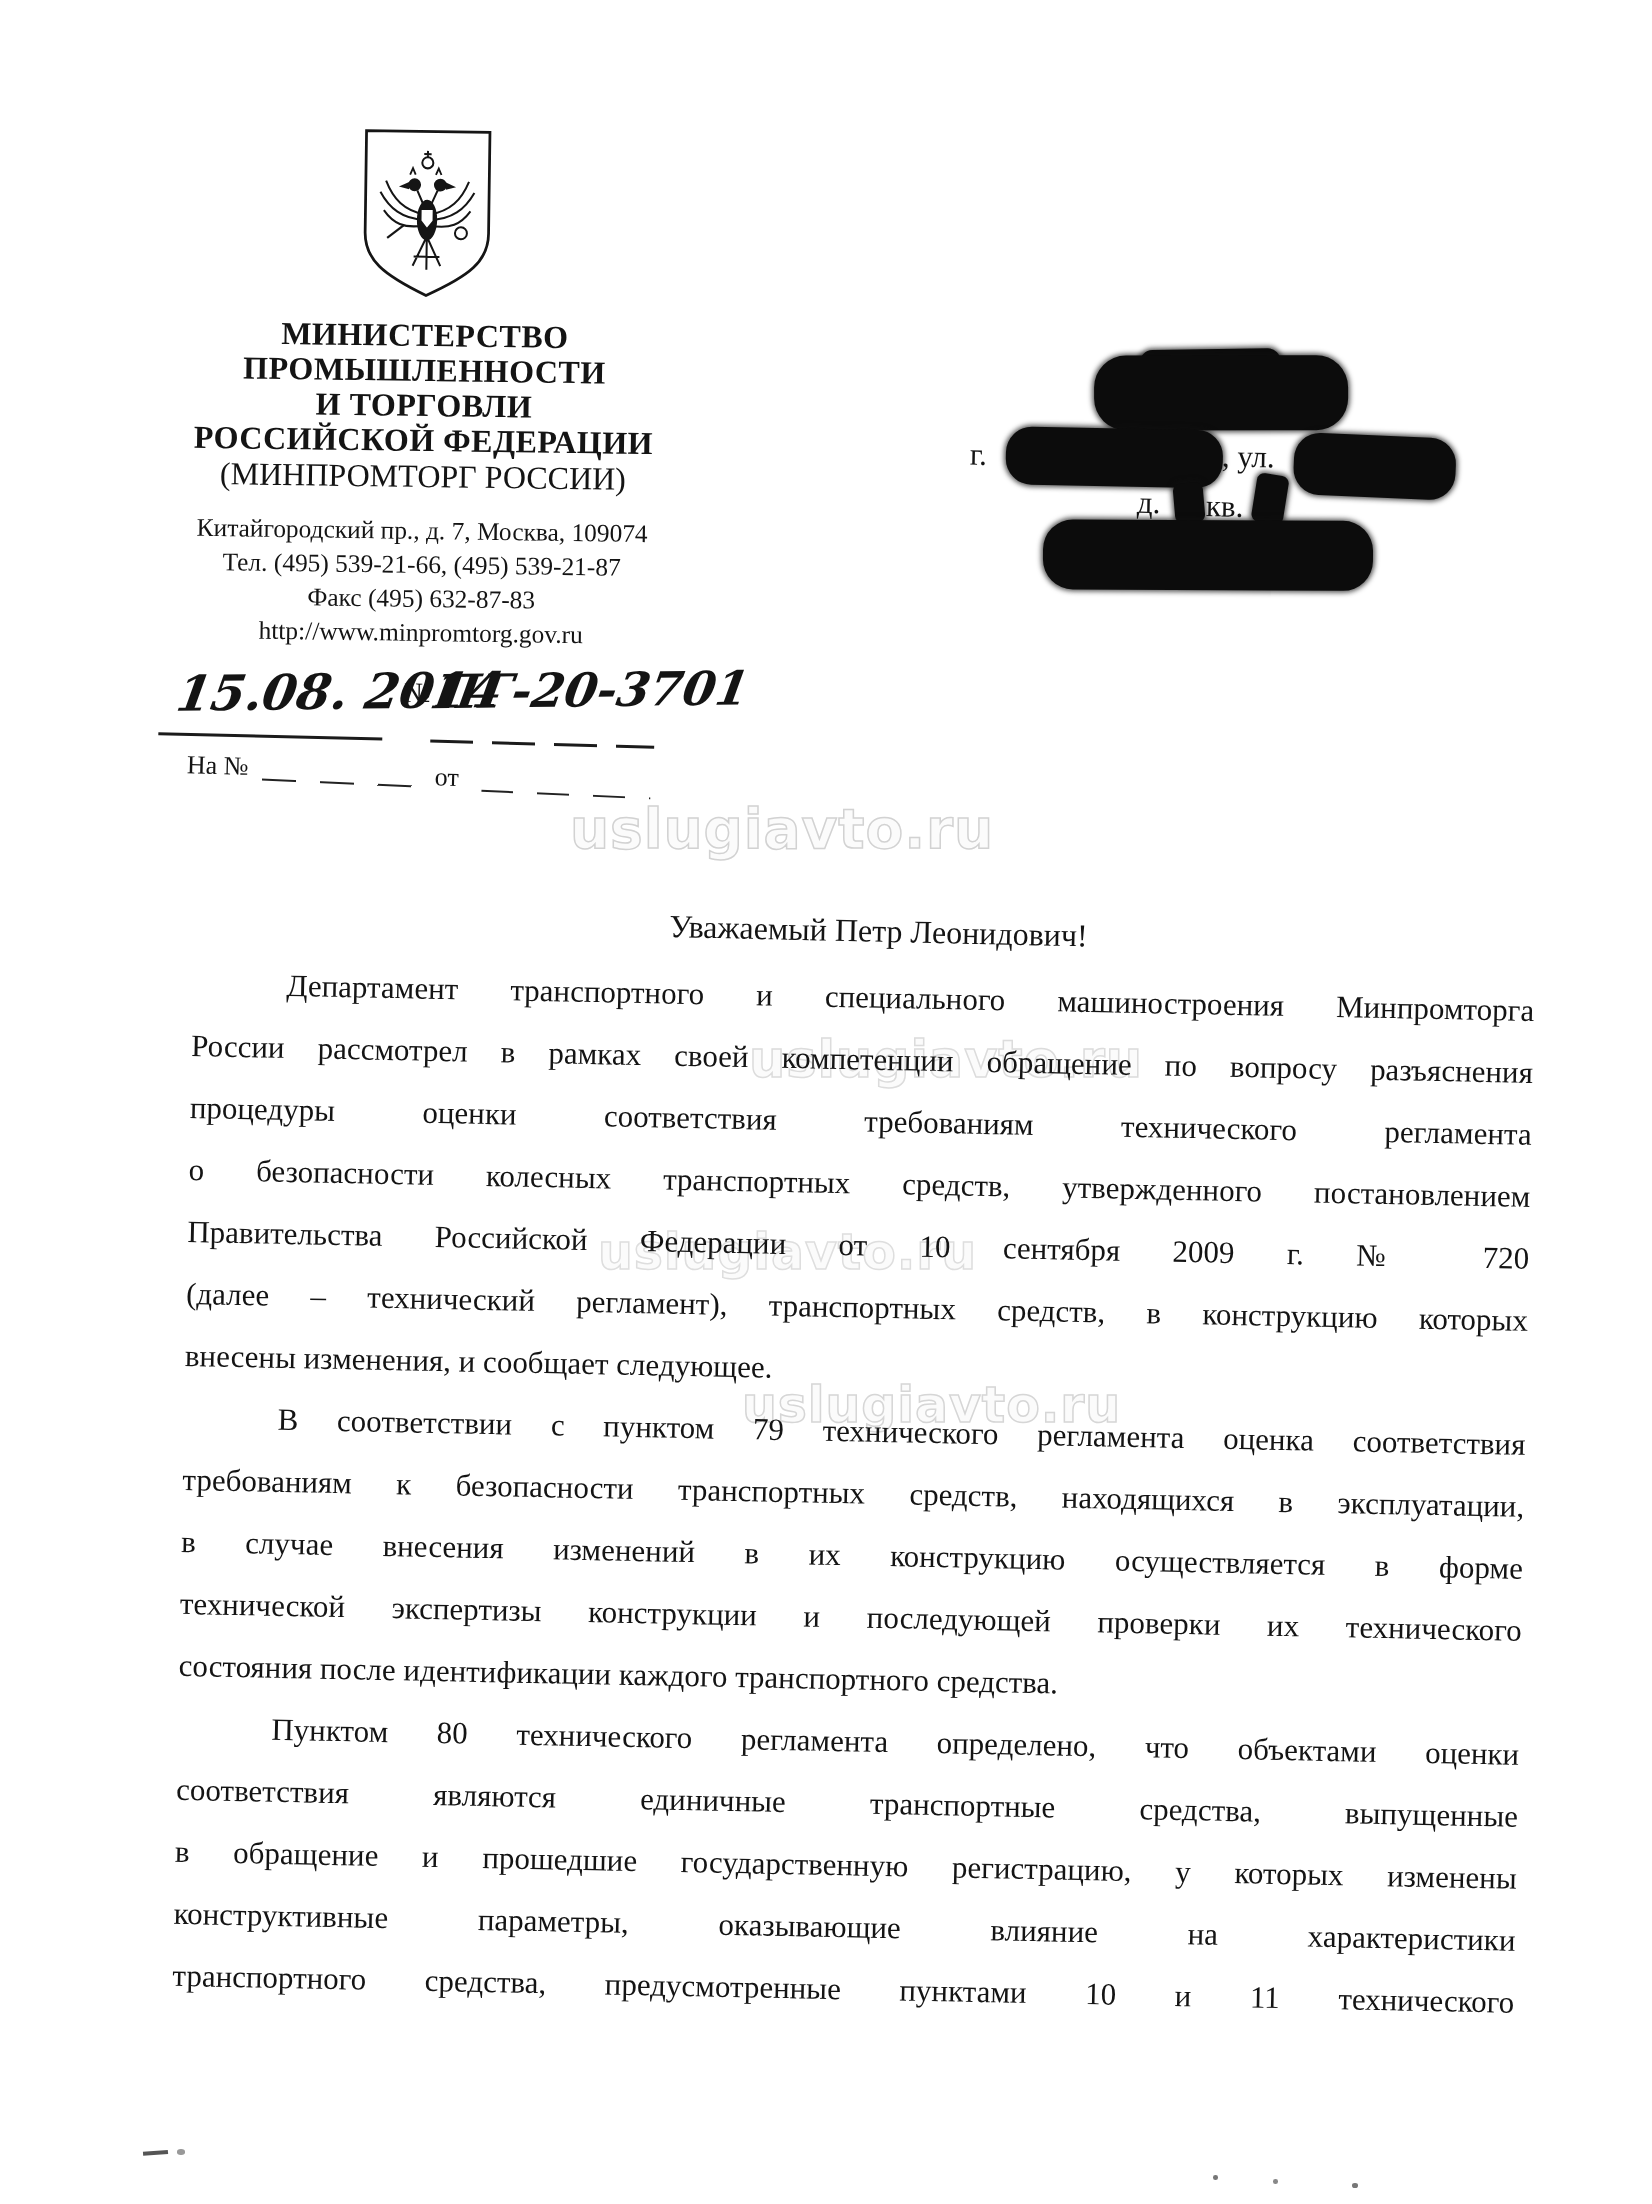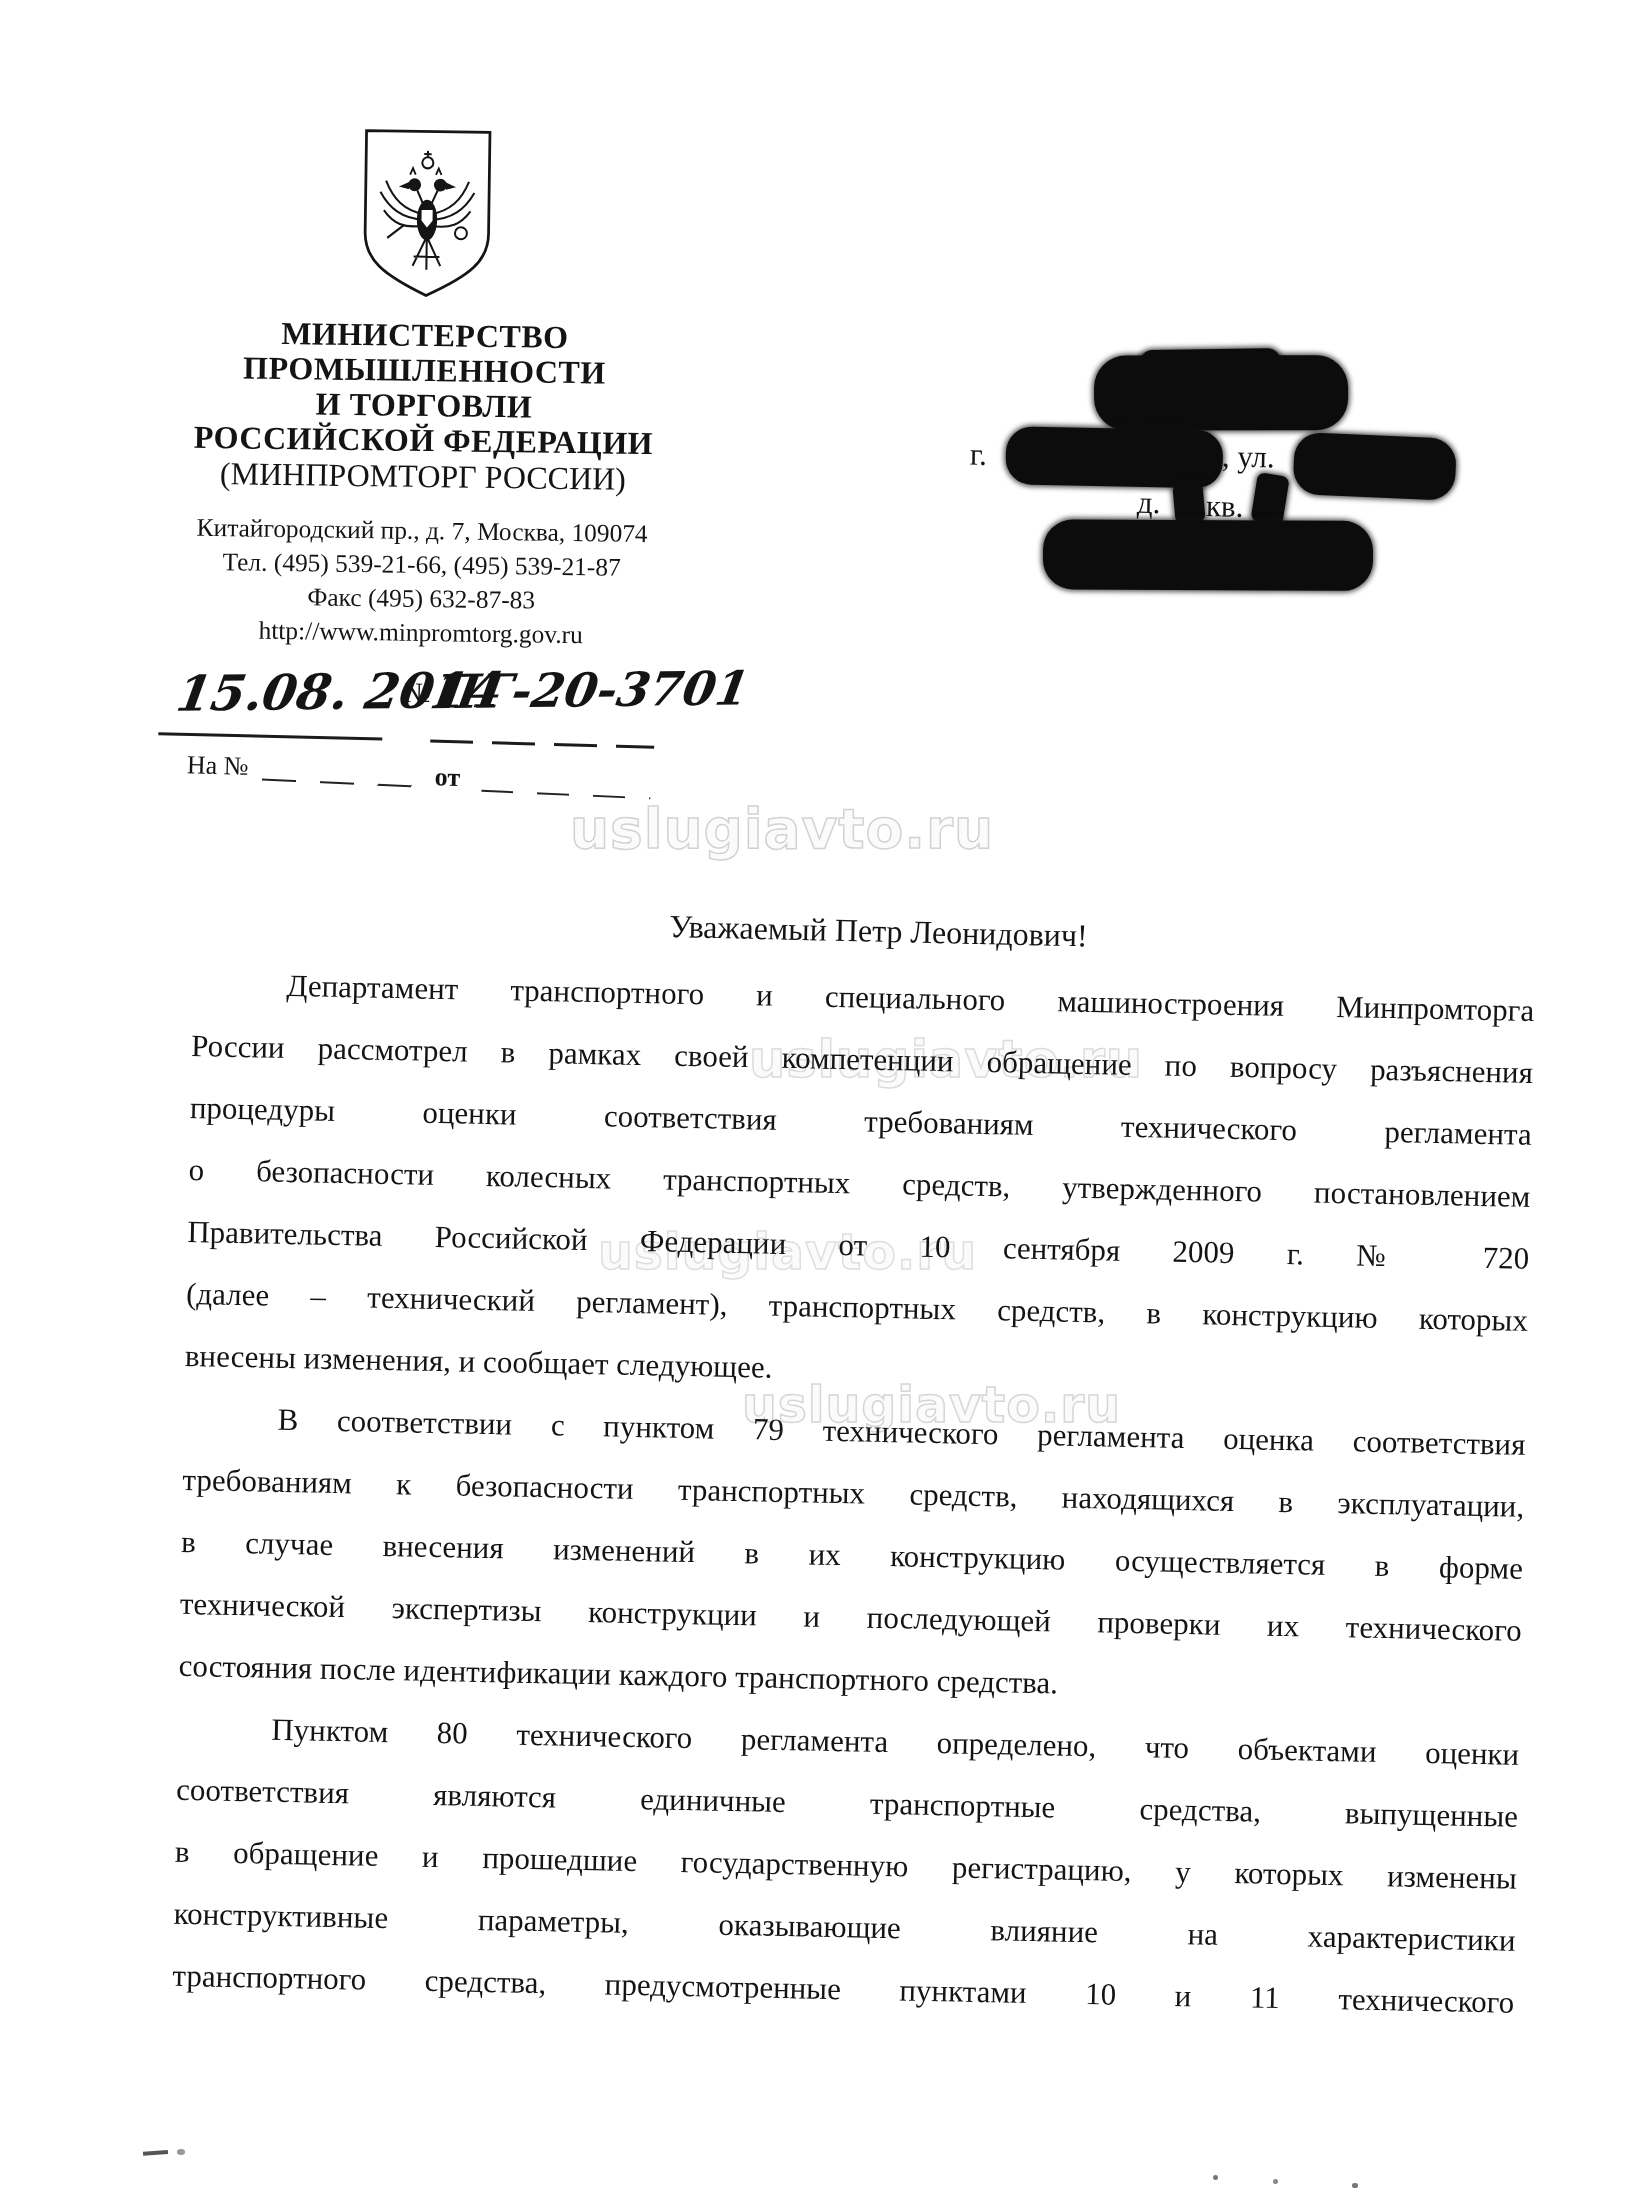--- a/index.html
+++ b/index.html
@@ -27,21 +27,21 @@
   .hand{font-family:"DejaVu Serif",serif;font-style:italic;font-weight:700;
         transform:skewX(-10deg) rotate(-1.5deg);display:inline-block;white-space:nowrap;}
   .hand-date{position:absolute;left:45px;top:1.9px;font-size:49px;}
   .num-sign{position:absolute;left:271px;top:15px;font-size:28px;}
   .hand-num{position:absolute;left:303px;top:-1.9px;font-size:47px;}
   .u-date{position:absolute;left:26px;top:75px;width:224px;height:2.8px;background:#1b1b1b;transform:rotate(.6deg);}
   .u-num{position:absolute;left:298px;top:79px;width:224px;height:2.8px;transform:rotate(.8deg);
          background:repeating-linear-gradient(90deg,#1b1b1b 0 43px,transparent 43px 62px);}
   .ref-row{position:relative;margin-top:3.8px;height:38px;text-align:left;font-size:26px;transform:rotate(.6deg);}
   .ref-label{position:absolute;left:55px;top:0;}
-  .ref-ot{position:absolute;left:303px;top:5.6px;font-weight:bold;}
+  .ref-ot{position:absolute;left:303px;top:5.6px;}
   .dash-run1{position:absolute;left:130px;top:28px;width:160px;height:1.9px;transform:rotate(1.2deg);
              background:repeating-linear-gradient(90deg,#222 0 34px,transparent 34px 58px);}
   .dash-run2{position:absolute;left:350px;top:34px;width:169px;height:1.9px;transform:rotate(1.2deg);
              background:repeating-linear-gradient(90deg,#222 0 32px,transparent 32px 56px);}
 
   
   .recipient{position:absolute;left:942px;top:344px;width:546px;height:254px;z-index:2;
              transform:rotate(1.1deg);transform-origin:0 0;font-size:31px;}
   .blob{position:absolute;background:#0c0c0c;box-shadow:0 0 5.6px 1.9px rgba(15,15,15,.7);}
   .blob-name{left:153px;top:5.6px;width:254px;height:75px;border-radius:32px;transform:rotate(-1.2deg);}

